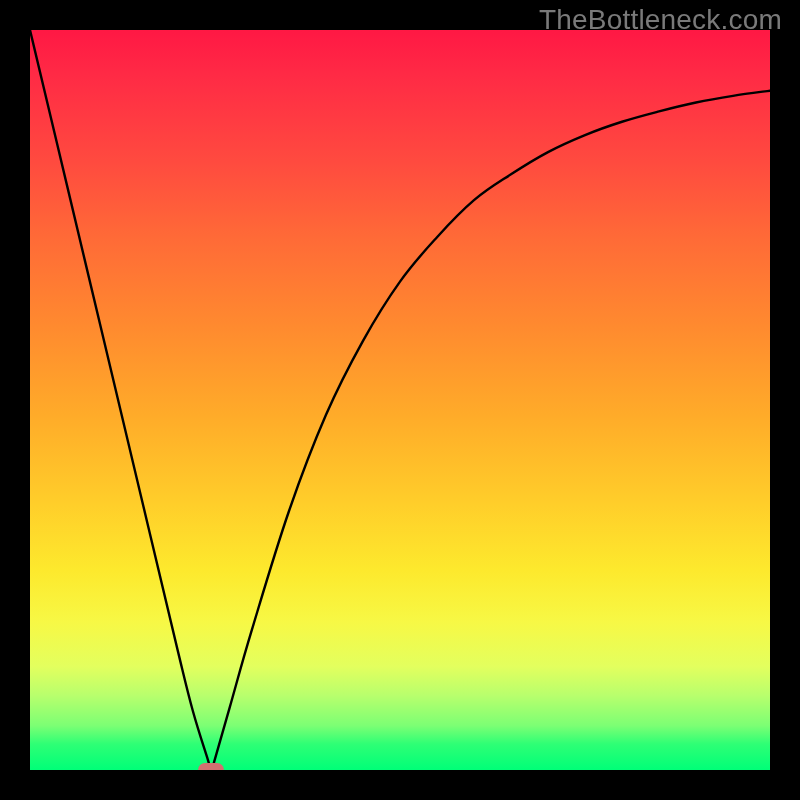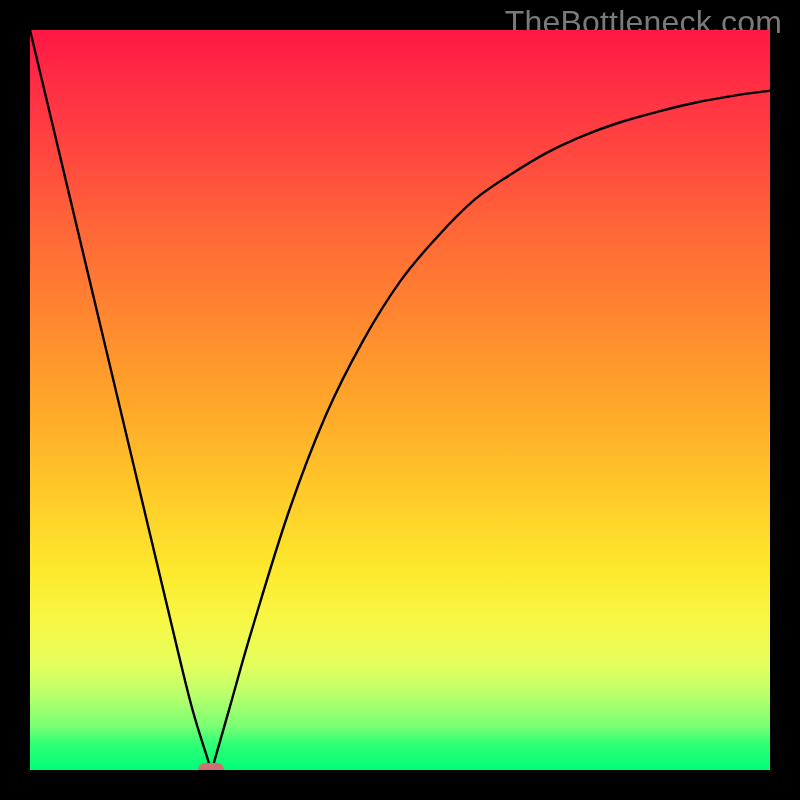--- a/index.html
+++ b/index.html
@@ -15,21 +15,21 @@
     position: relative;
     width: 800px;
     height: 800px;
     background: #000;
   }
   .watermark {
     position: absolute;
     top: 4px;
     right: 18px;
     color: #7a7a7a;
-    font-size: 32px;
+    font-size: 28px;
     letter-spacing: 0.2px;
     user-select: none;
   }
   .plot {
     position: absolute;
     left: 30px;
     top: 30px;
     width: 740px;
     height: 740px;
     overflow: hidden;

